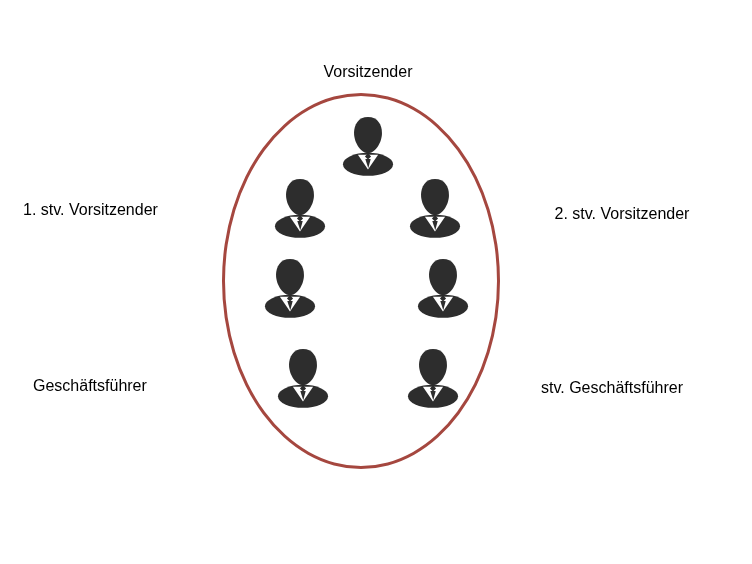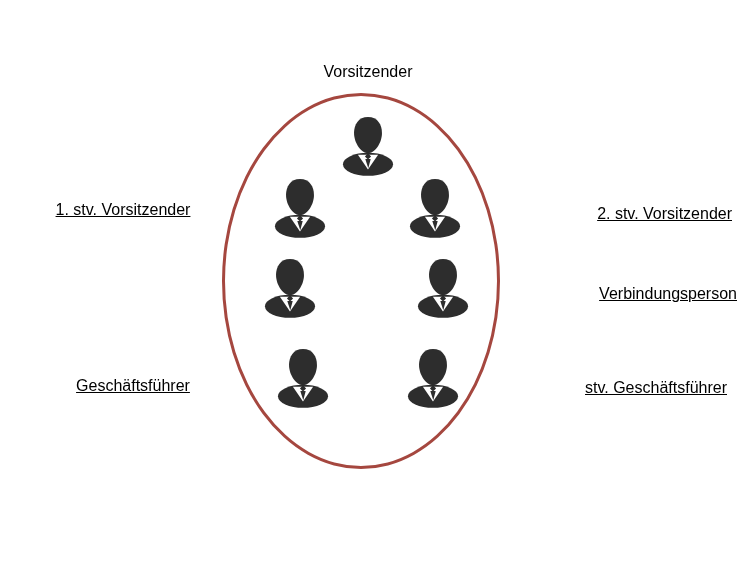--- a/index.html
+++ b/index.html
@@ -32,22 +32,22 @@
     box-sizing: border-box;
     background: transparent;
   }
   .role-label {
     position: absolute;
     font-size: 16px;
     line-height: 20px;
     color: var(--text);
     white-space: nowrap;
   }
-  .align-right { text-align: center; text-decoration: underline; }
-  .align-left  { text-align: right; text-decoration: underline; }
+  .align-right { text-align: left; }
+  .align-left  { text-align: center; }
   .align-center{ text-align: center; }
 
   .person {
     position: absolute;
     width: 52px;
     height: 60px;
   }
   .pfill { fill: var(--icon); }
   .collar { fill: #FFFFFF; }
 
@@ -88,21 +88,20 @@
 
   <div class="board-ellipse"></div>
 
   <div class="role-label align-center lbl-vorsitzender">Vorsitzender</div>
 
   <div class="role-label align-right lbl-stv1">1. stv. Vorsitzender</div>
 
   <div class="role-label align-left lbl-stv2">2. stv. Vorsitzender</div>
 
 
-  <div class="role-label align-left lbl-verbindung">Verbindungsperson</div>
 
   <div class="role-label align-left lbl-stv-geschaefts">stv. Geschäftsführer</div>
 
   <div class="role-label align-right lbl-geschaefts">Geschäftsführer</div>
 
   <svg class="person p-row1">
       <use href="#person-symbol"></use>
     </svg>
   <svg class="person p-row2-left">
       <use href="#person-symbol"></use>

